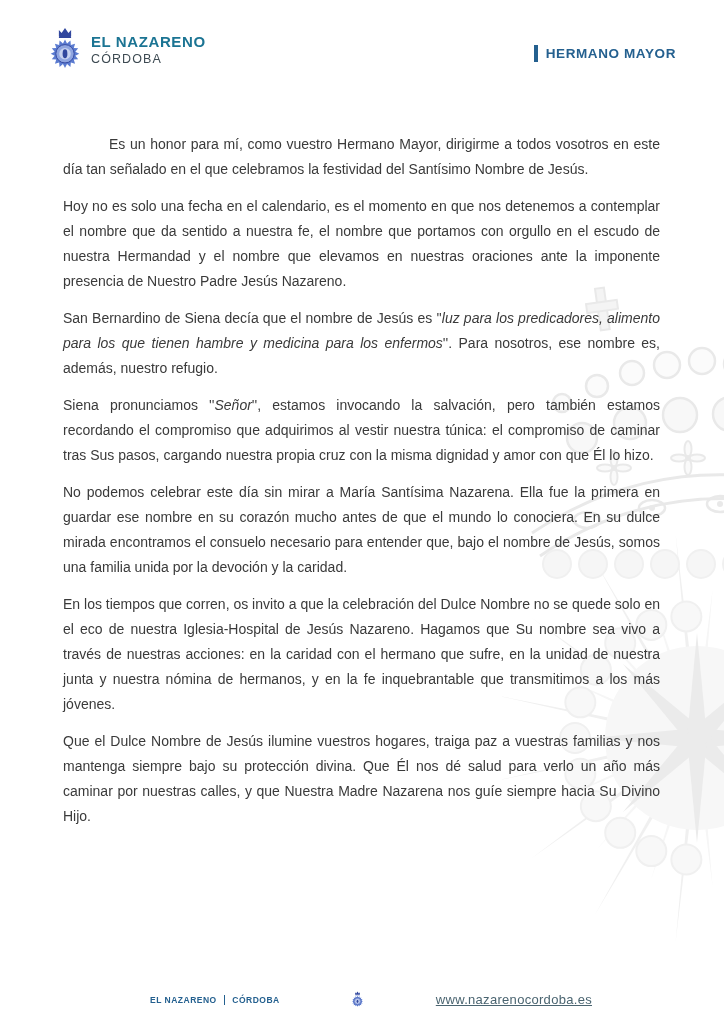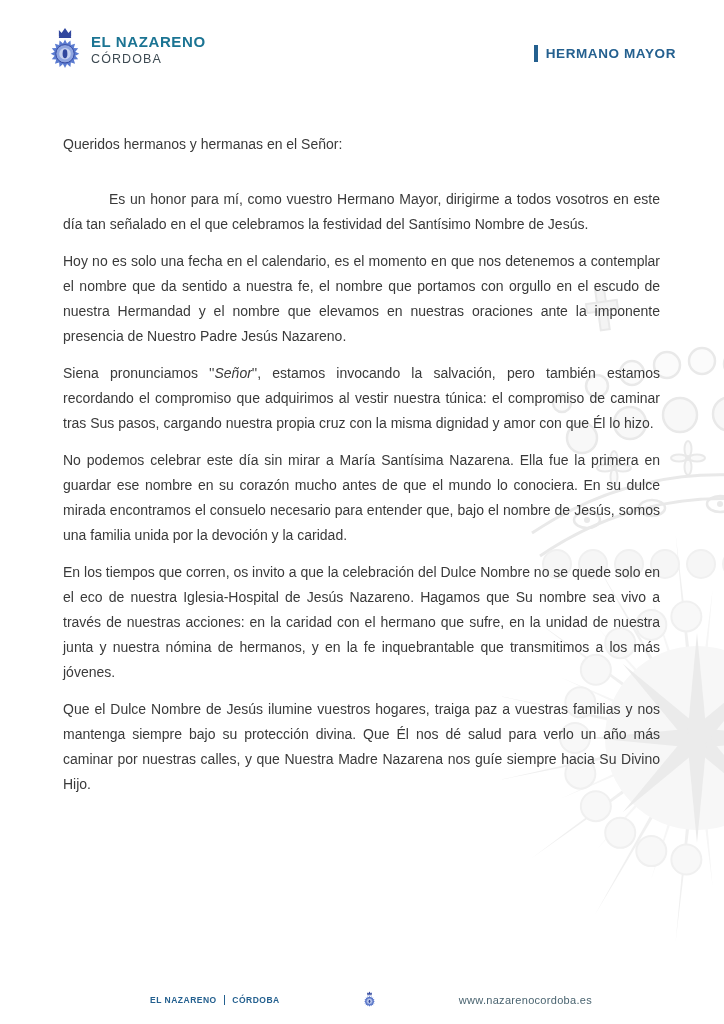--- a/index.html
+++ b/index.html
@@ -67,23 +67,23 @@
     display:flex;align-items:center;
     font-size:8.5px;font-weight:bold;letter-spacing:.5px;
     color:var(--navy,#24608f);
   }
   .f-bar{
     display:inline-block;width:1.5px;height:10px;
     background:var(--navy,#24608f);margin:0 7px;
   }
   svg.rosette.small{width:13px;height:17px;}
   .f-link{
-    font-size:11px;letter-spacing:.3px;
+    font-size:13px;letter-spacing:.3px;
     color:var(--link-gray,#4a6470);
-    cursor:pointer;
+    text-decoration:underline;cursor:pointer;
   }
 </style>
 </head>
 <body>
 
 <div class="page">
 
   <svg class="watermark" viewBox="0 0 300 720" aria-hidden="true">
       <polygon points="222.89345154656888,467.55963920306556 400,470 222.89345154656888,472.44036079693444" fill="#f0f0f0"></polygon>
       <polygon points="222.791292245957,473.41234161534413 341.7221401100709,501.1867536226639 221.776533166965,478.1864077322366" fill="#f6f6f6"></polygon>
@@ -203,24 +203,24 @@
         <div class="brand-city">CÓRDOBA</div>
       </div>
     </div>
     <div class="role">
       <span class="role-bar"></span>
       <span class="role-label">HERMANO MAYOR</span>
     </div>
   </header>
 
   <main>
-    <p class="salutation">Queridos hermanos y hermanas en el Señor:</p>
     <div>
         <p class="para indent"><span>Es un honor para mí, como vuestro Hermano Mayor, dirigirme a todos vosotros en este día tan señalado en el que celebramos la festividad del Santísimo Nombre de Jesús.</span></p>
         <p class="para"><span>Hoy no es solo una fecha en el calendario, es el momento en que nos detenemos a contemplar el nombre que da sentido a nuestra fe, el nombre que portamos con orgullo en el escudo de nuestra Hermandad y el nombre que elevamos en nuestras oraciones ante la imponente presencia de Nuestro Padre Jesús Nazareno.</span></p>
+        <p class="para"><span>San Bernardino de Siena decía que el nombre de Jesús es ''</span><em>luz para los predicadores, alimento para los que tienen hambre y medicina para los enfermos</em><span>''. Para nosotros, ese nombre es, además, nuestro refugio.</span></p>
         <p class="para"><span>Siena pronunciamos ''</span><em>Señor</em><span>'', estamos invocando la salvación, pero también estamos recordando el compromiso que adquirimos al vestir nuestra túnica: el compromiso de caminar tras Sus pasos, cargando nuestra propia cruz con la misma dignidad y amor con que Él lo hizo.</span></p>
         <p class="para"><span>No podemos celebrar este día sin mirar a María Santísima Nazarena. Ella fue la primera en guardar ese nombre en su corazón mucho antes de que el mundo lo conociera. En su dulce mirada encontramos el consuelo necesario para entender que, bajo el nombre de Jesús, somos una familia unida por la devoción y la caridad.</span></p>
         <p class="para"><span>En los tiempos que corren, os invito a que la celebración del Dulce Nombre no se quede solo en el eco de nuestra Iglesia-Hospital de Jesús Nazareno. Hagamos que Su nombre sea vivo a través de nuestras acciones: en la caridad con el hermano que sufre, en la unidad de nuestra junta y nuestra nómina de hermanos, y en la fe inquebrantable que transmitimos a los más jóvenes.</span></p>
         <p class="para"><span>Que el Dulce Nombre de Jesús ilumine vuestros hogares, traiga paz a vuestras familias y nos mantenga siempre bajo su protección divina. Que Él nos dé salud para verlo un año más caminar por nuestras calles, y que Nuestra Madre Nazarena nos guíe siempre hacia Su Divino Hijo.</span></p>
       </div>
   </main>
 
   <footer>
     <div class="f-brand">
       <span>EL NAZARENO</span>

